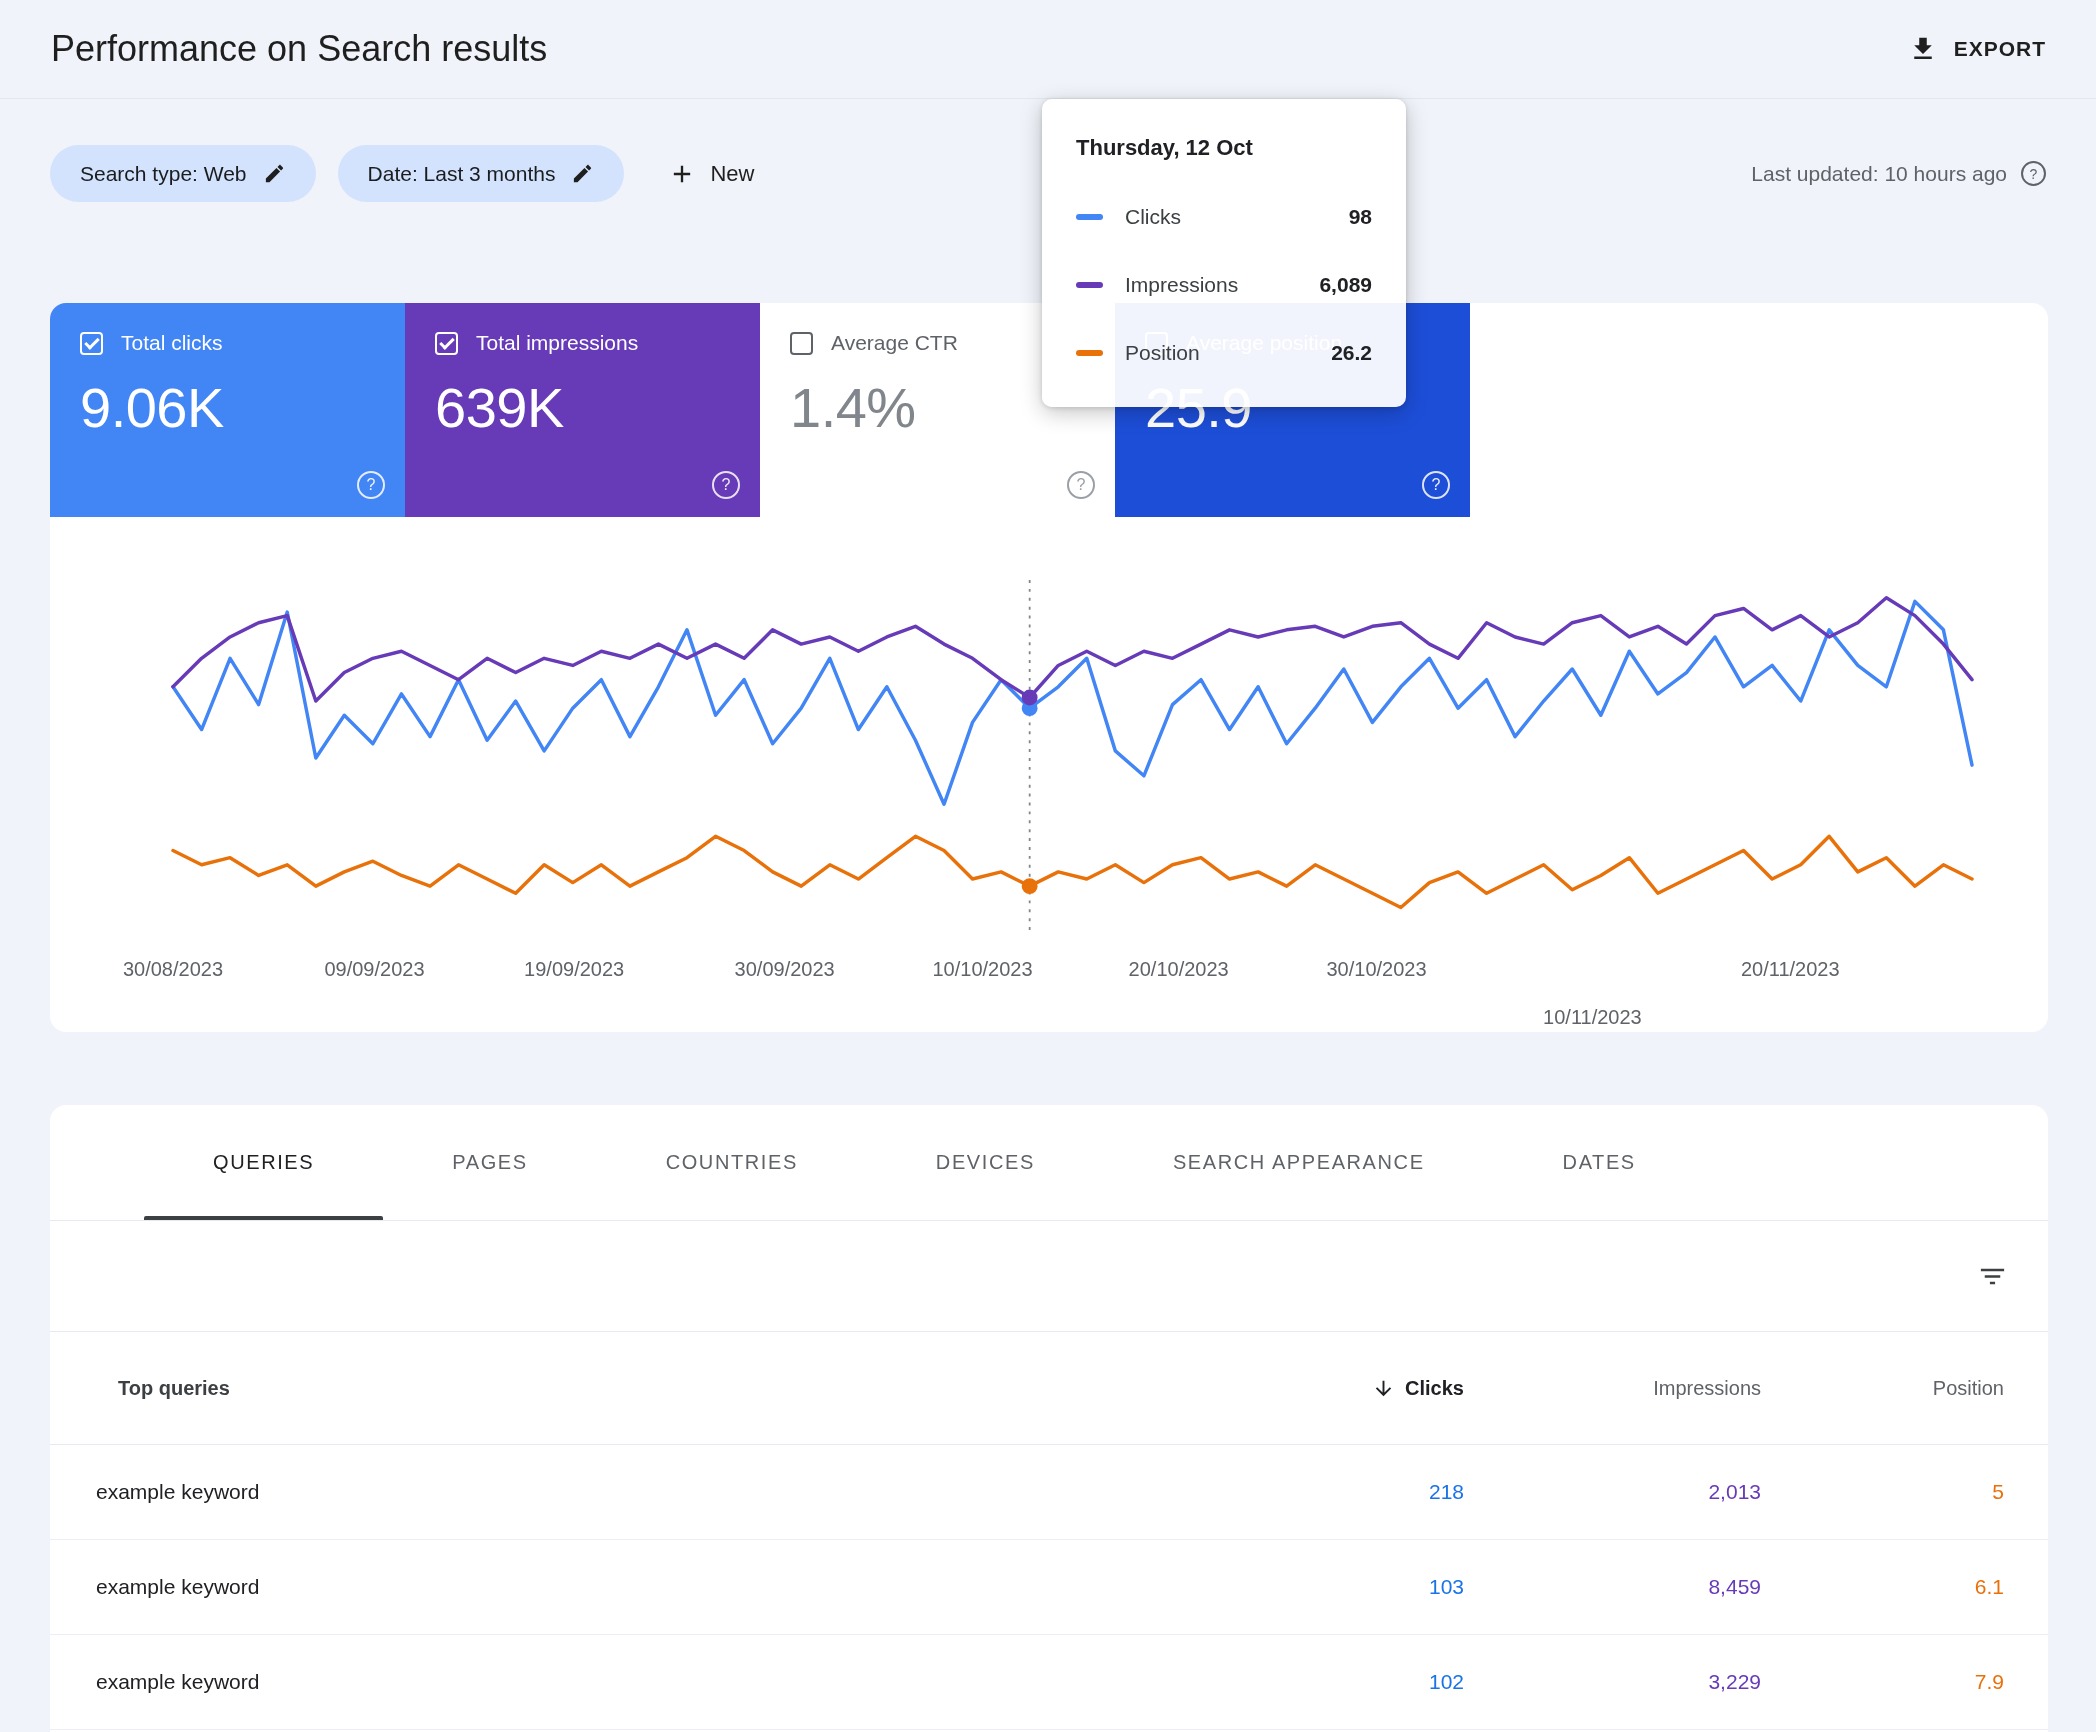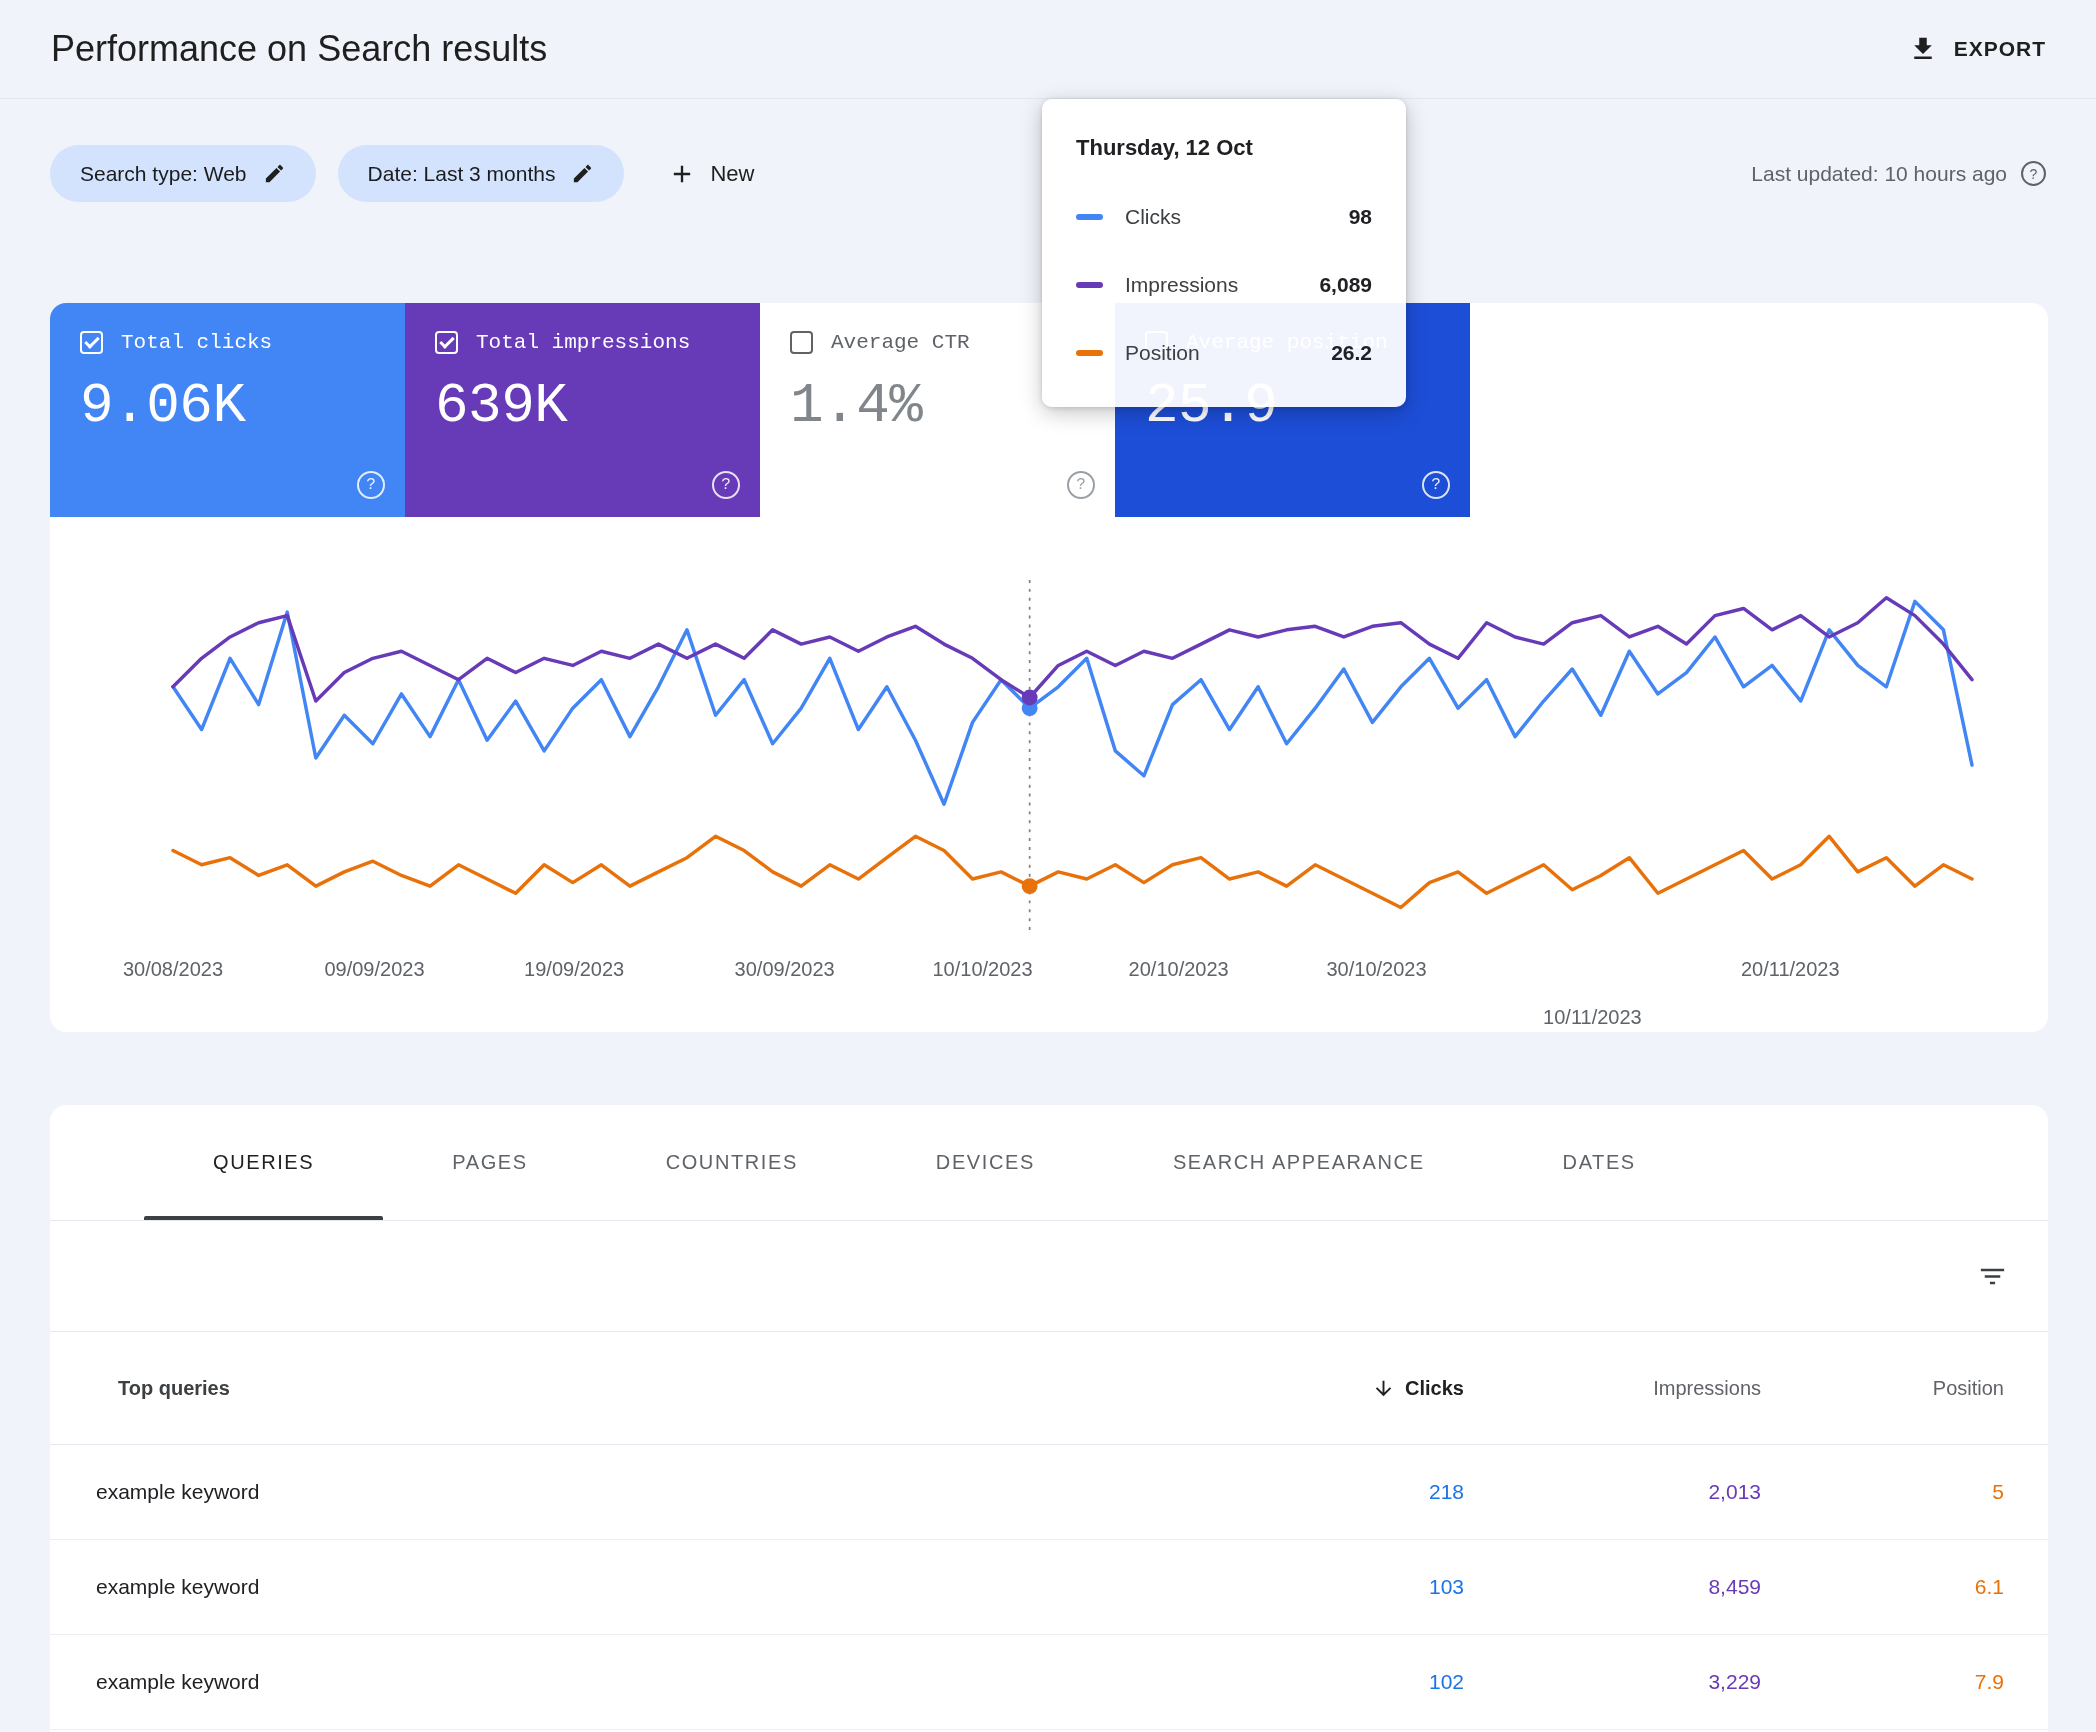--- a/index.html
+++ b/index.html
@@ -45,21 +45,21 @@
     display:inline-flex; align-items:center; justify-content:center;
     font-size:14px; color:#5f6368; flex:none;
   }
 
   
   .metrics-card {
     position:relative; margin:101px 50px 0; width:1998px; height:729px;
     background:#ffffff; border-radius:16px;
   }
   .tiles { display:flex; }
-  .tile { width:355px; height:214px; padding:28px 30px; position:relative; cursor:pointer;font-family:Liberation Mono, monospace; }
+  .tile { width:355px; height:214px; padding:28px 30px; position:relative; cursor:pointer; }
   .tile.blue   { background:#4285f4; color:#ffffff; border-top-left-radius:16px; }
   .tile.purple { background:#673ab7; color:#ffffff; }
   .tile.white  { background:#ffffff; color:#5f6368; }
   .tile.orange { background:#1d4ed8; color:#ffffff; }
   .tile-head { display:flex; align-items:center; gap:18px; font-size:21px; }
   .tile-value { font-size:56px; margin-top:20px; font-weight:400; letter-spacing:-0.5px; }
   .tile.white .tile-value { color:#80868b; }
   .checkbox { width:23px; height:23px; border:2.5px solid currentColor; border-radius:4px; position:relative; flex:none; }
   .checkbox.checked::after {
     content:""; position:absolute; left:3px; top:4px; width:11px; height:5px;

